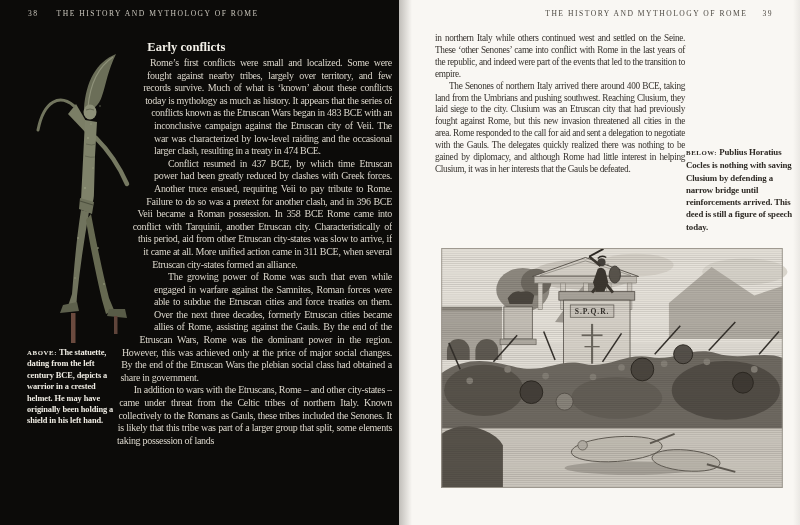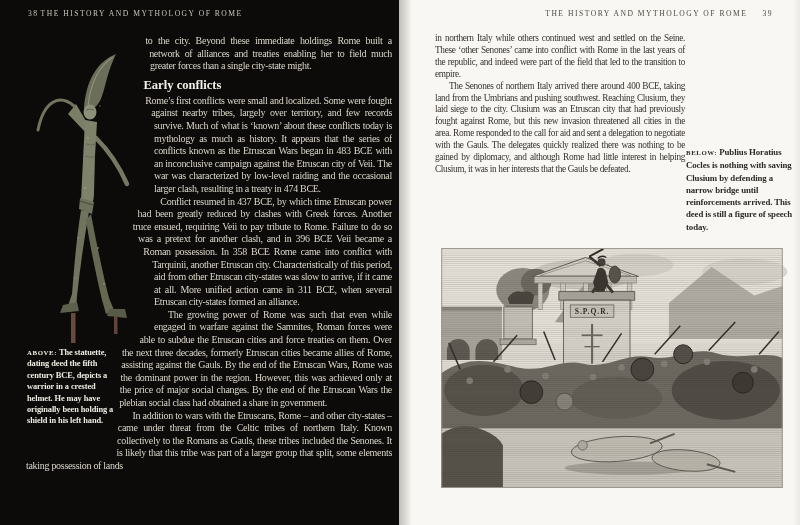--- a/index.html
+++ b/index.html
@@ -1,20 +1,20 @@
 <!DOCTYPE html>
 <html><head>
 <meta charset="utf-8">
 <style>
   html,body{margin:0;padding:0;background:#222;}
   #spread{position:relative;width:800px;height:525px;overflow:hidden;background:#0c0b09;font-family:"Liberation Serif",serif;}
 
   
   .page-left{position:absolute;left:0;top:0;width:399px;height:525px;background:#0c0b09;overflow:hidden;}
-  .lp-header{position:absolute;left:28px;top:9px;display:flex;gap:2px;color:#c9c5bb;font-size:7.6px;letter-spacing:1.5px;white-space:nowrap;}
+  .lp-header{position:absolute;left:28px;top:9px;display:flex;gap:18px;color:#c9c5bb;font-size:7.6px;letter-spacing:1.5px;white-space:nowrap;}
   .lp-text{position:absolute;left:26px;top:35px;width:366px;height:468px;color:#dcd7cc;font-size:10px;line-height:12.6px;letter-spacing:-0.3px;text-align:justify;overflow:hidden;}
   .lp-float{float:left;width:128px;height:420px;
     shape-outside:polygon(0 0,100px 0,118px 8px,124px 28px,116px 46px,118px 70px,130px 95px,136px 120px,128px 150px,112px 172px,104px 192px,118px 225px,140px 255px,146px 275px,120px 295px,96px 310px,90px 420px,0 420px);}
   .lp-heading{font-weight:bold;color:#f3f0e8;font-size:12.6px;line-height:14px;margin:5px 0 3px 0;text-align:left;letter-spacing:0;}
   .bp{margin:0;}
   .bp.indent{text-indent:14px;}
   .statuette{position:absolute;left:30px;top:48px;width:112px;height:306px;}
   .lp-caption{position:absolute;left:27px;top:347px;width:88px;color:#efece3;font-weight:bold;font-size:8.4px;line-height:11.4px;letter-spacing:-0.1px;}
   .cap-label{font-size:6.8px;letter-spacing:.6px;}
 
@@ -79,42 +79,41 @@
             <circle cx="45" cy="230" r="0.8"></circle>
           <circle cx="74" cy="236" r="0.9"></circle>
             <circle cx="61" cy="76" r="0.7"></circle>
             <circle cx="70" cy="58" r="0.8"></circle>
         </g>
       </g>
     </svg>
 
     <div class="lp-text">
       <div class="lp-float"></div>
-      <p class="bp">to the city. Beyond these immediate holdings Rome built a network of alliances and treaties enabling her to field much greater forces than a single city-state might.</p>
       <div class="lp-heading">Early conflicts</div>
       <p class="bp">Rome’s first conflicts were small and localized. Some were fought against nearby tribes, largely over territory, and few records survive. Much of what is ‘known’ about these conflicts today is mythology as much as history. It appears that the series of conflicts known as the Etruscan Wars began in 483 BCE with an inconclusive campaign against the Etruscan city of Veii. The war was characterized by low-level raiding and the occasional larger clash, resulting in a treaty in 474 BCE.</p>
       <p class="bp indent">Conflict resumed in 437 BCE, by which time Etruscan power had been greatly reduced by clashes with Greek forces. Another truce ensued, requiring Veii to pay tribute to Rome. Failure to do so was a pretext for another clash, and in 396 BCE Veii became a Roman possession. In 358 BCE Rome came into conflict with Tarquinii, another Etruscan city. Characteristically of this period, aid from other Etruscan city-states was slow to arrive, if it came at all. More unified action came in 311 BCE, when several Etruscan city-states formed an alliance.</p>
       <p class="bp indent">The growing power of Rome was such that even while engaged in warfare against the Samnites, Roman forces were able to subdue the Etruscan cities and force treaties on them. Over the next three decades, formerly Etruscan cities became allies of Rome, assisting against the Gauls. By the end of the Etruscan Wars, Rome was the dominant power in the region. However, this was achieved only at the price of major social changes. By the end of the Etruscan Wars the plebian social class had obtained a share in government.</p>
       <p class="bp indent">In addition to wars with the Etruscans, Rome – and other city-states – came under threat from the Celtic tribes of northern Italy. Known collectively to the Romans as Gauls, these tribes included the Senones. It is likely that this tribe was part of a larger group that split, some elements taking possession of lands</p>
     </div>
 
     <div class="lp-caption">
-      <span class="cap-label">ABOVE:</span><span> The statuette, dating deed the fifth century BCE, depicts a warrior in a crested helmet. He may have originally been holding a shield in his left hand.</span>
+      <span class="cap-label">ABOVE:</span><span> The statuette, dating from the left century BCE, depicts a warrior in a crested helmet. He may have originally been holding a shield in his left hand.</span>
     </div>
   </div>
 
   <div class="page-right">
 
     <div class="rp-header">
       <span>THE HISTORY AND MYTHOLOGY OF ROME</span>
       <span>39</span>
     </div>
 
     <div class="rp-text">
-      <p class="bp">in northern Italy while others continued west and settled on the Seine. These ‘other Senones’ came into conflict with Rome in the last years of the republic, and indeed were part of the field that led to the transition to empire.</p>
+      <p class="bp">in northern Italy while others continued west and settled on the Seine. These ‘other Senones’ came into conflict with Rome in the last years of the republic, and indeed were part of the events that led to the transition to empire.</p>
       <p class="bp indent">The Senones of northern Italy arrived there around 400 BCE, taking land from the Umbrians and pushing southwest. Reaching Clusium, they laid siege to the city. Clusium was an Etruscan city that had previously fought against Rome, but this new invasion threatened all cities in the area. Rome responded to the call for aid and sent a delegation to negotiate with the Gauls. The delegates quickly realized there was nothing to be gained by diplomacy, and although Rome had little interest in helping Clusium, it was in her interests that the Gauls be defeated.</p>
     </div>
 
     <div class="rp-caption">
       <span class="cap-label">BELOW:</span><span> Publius Horatius Cocles is nothing with saving Clusium by defending a narrow bridge until reinforcements arrived. This deed is still a figure of speech today.</span>
     </div>
 
     <svg class="engraving" viewBox="0 0 360 253">
       <defs>
         <pattern id="hatch" width="4" height="2.2" patternUnits="userSpaceOnUse">

